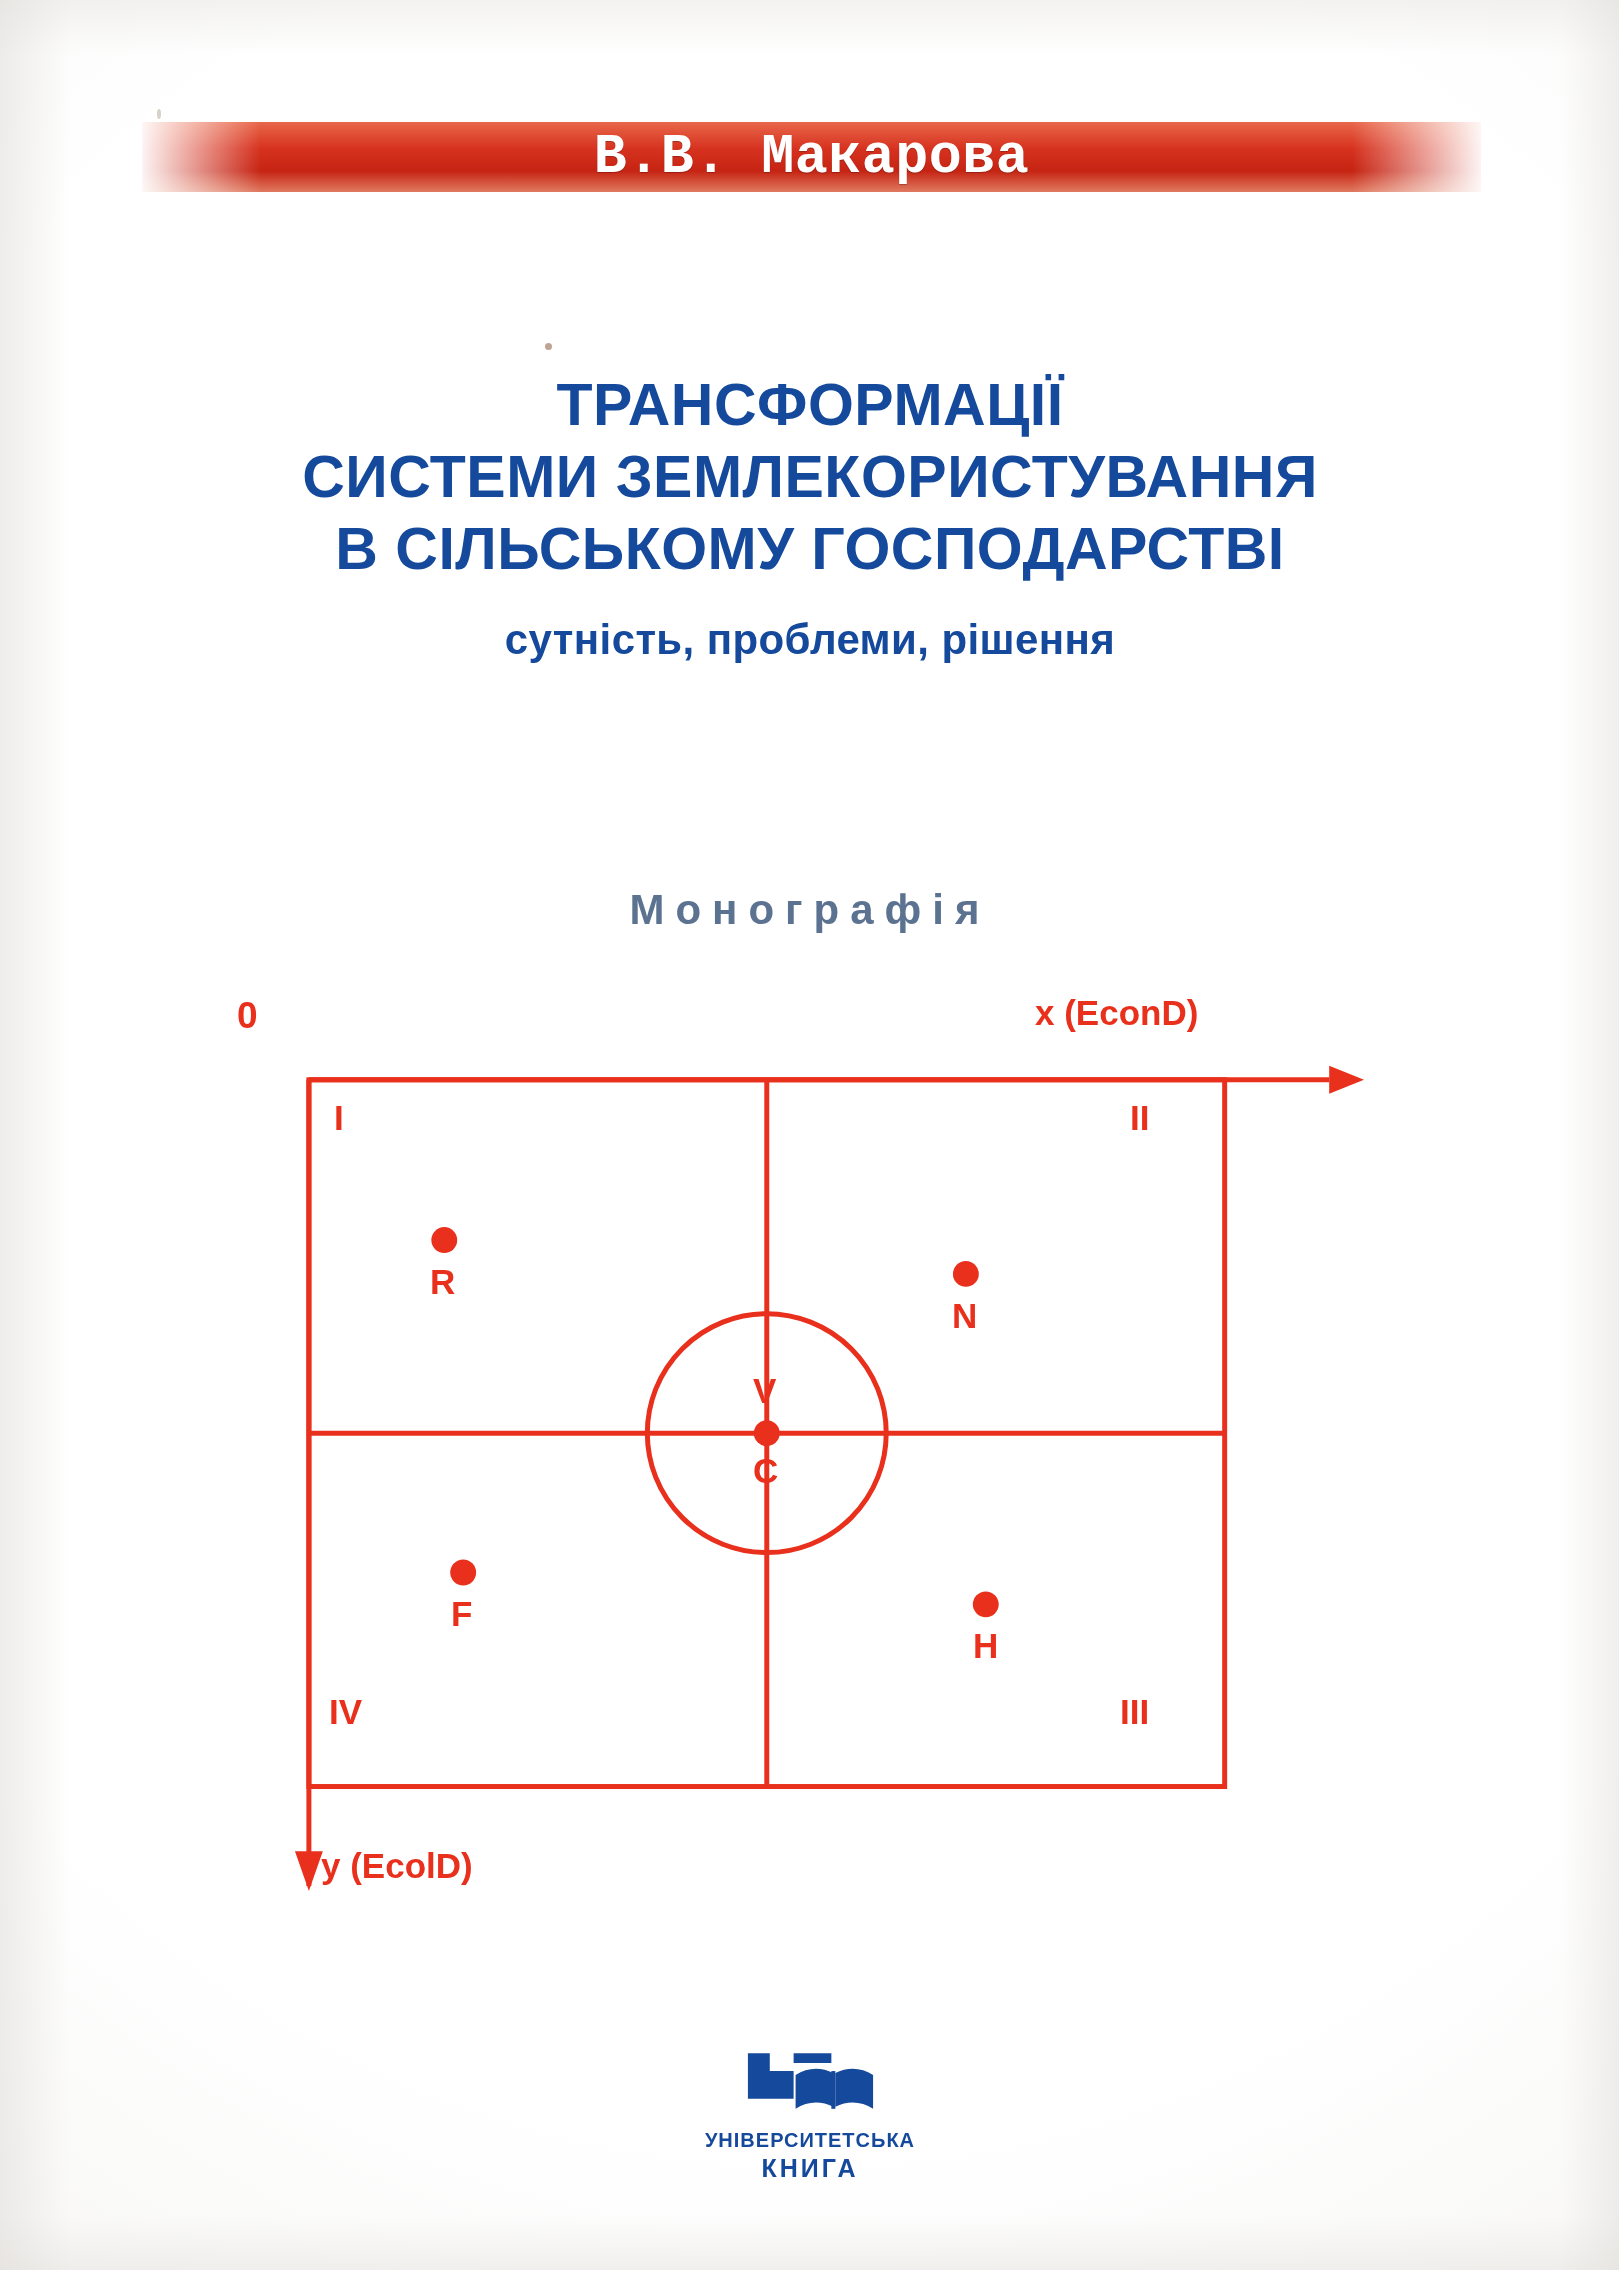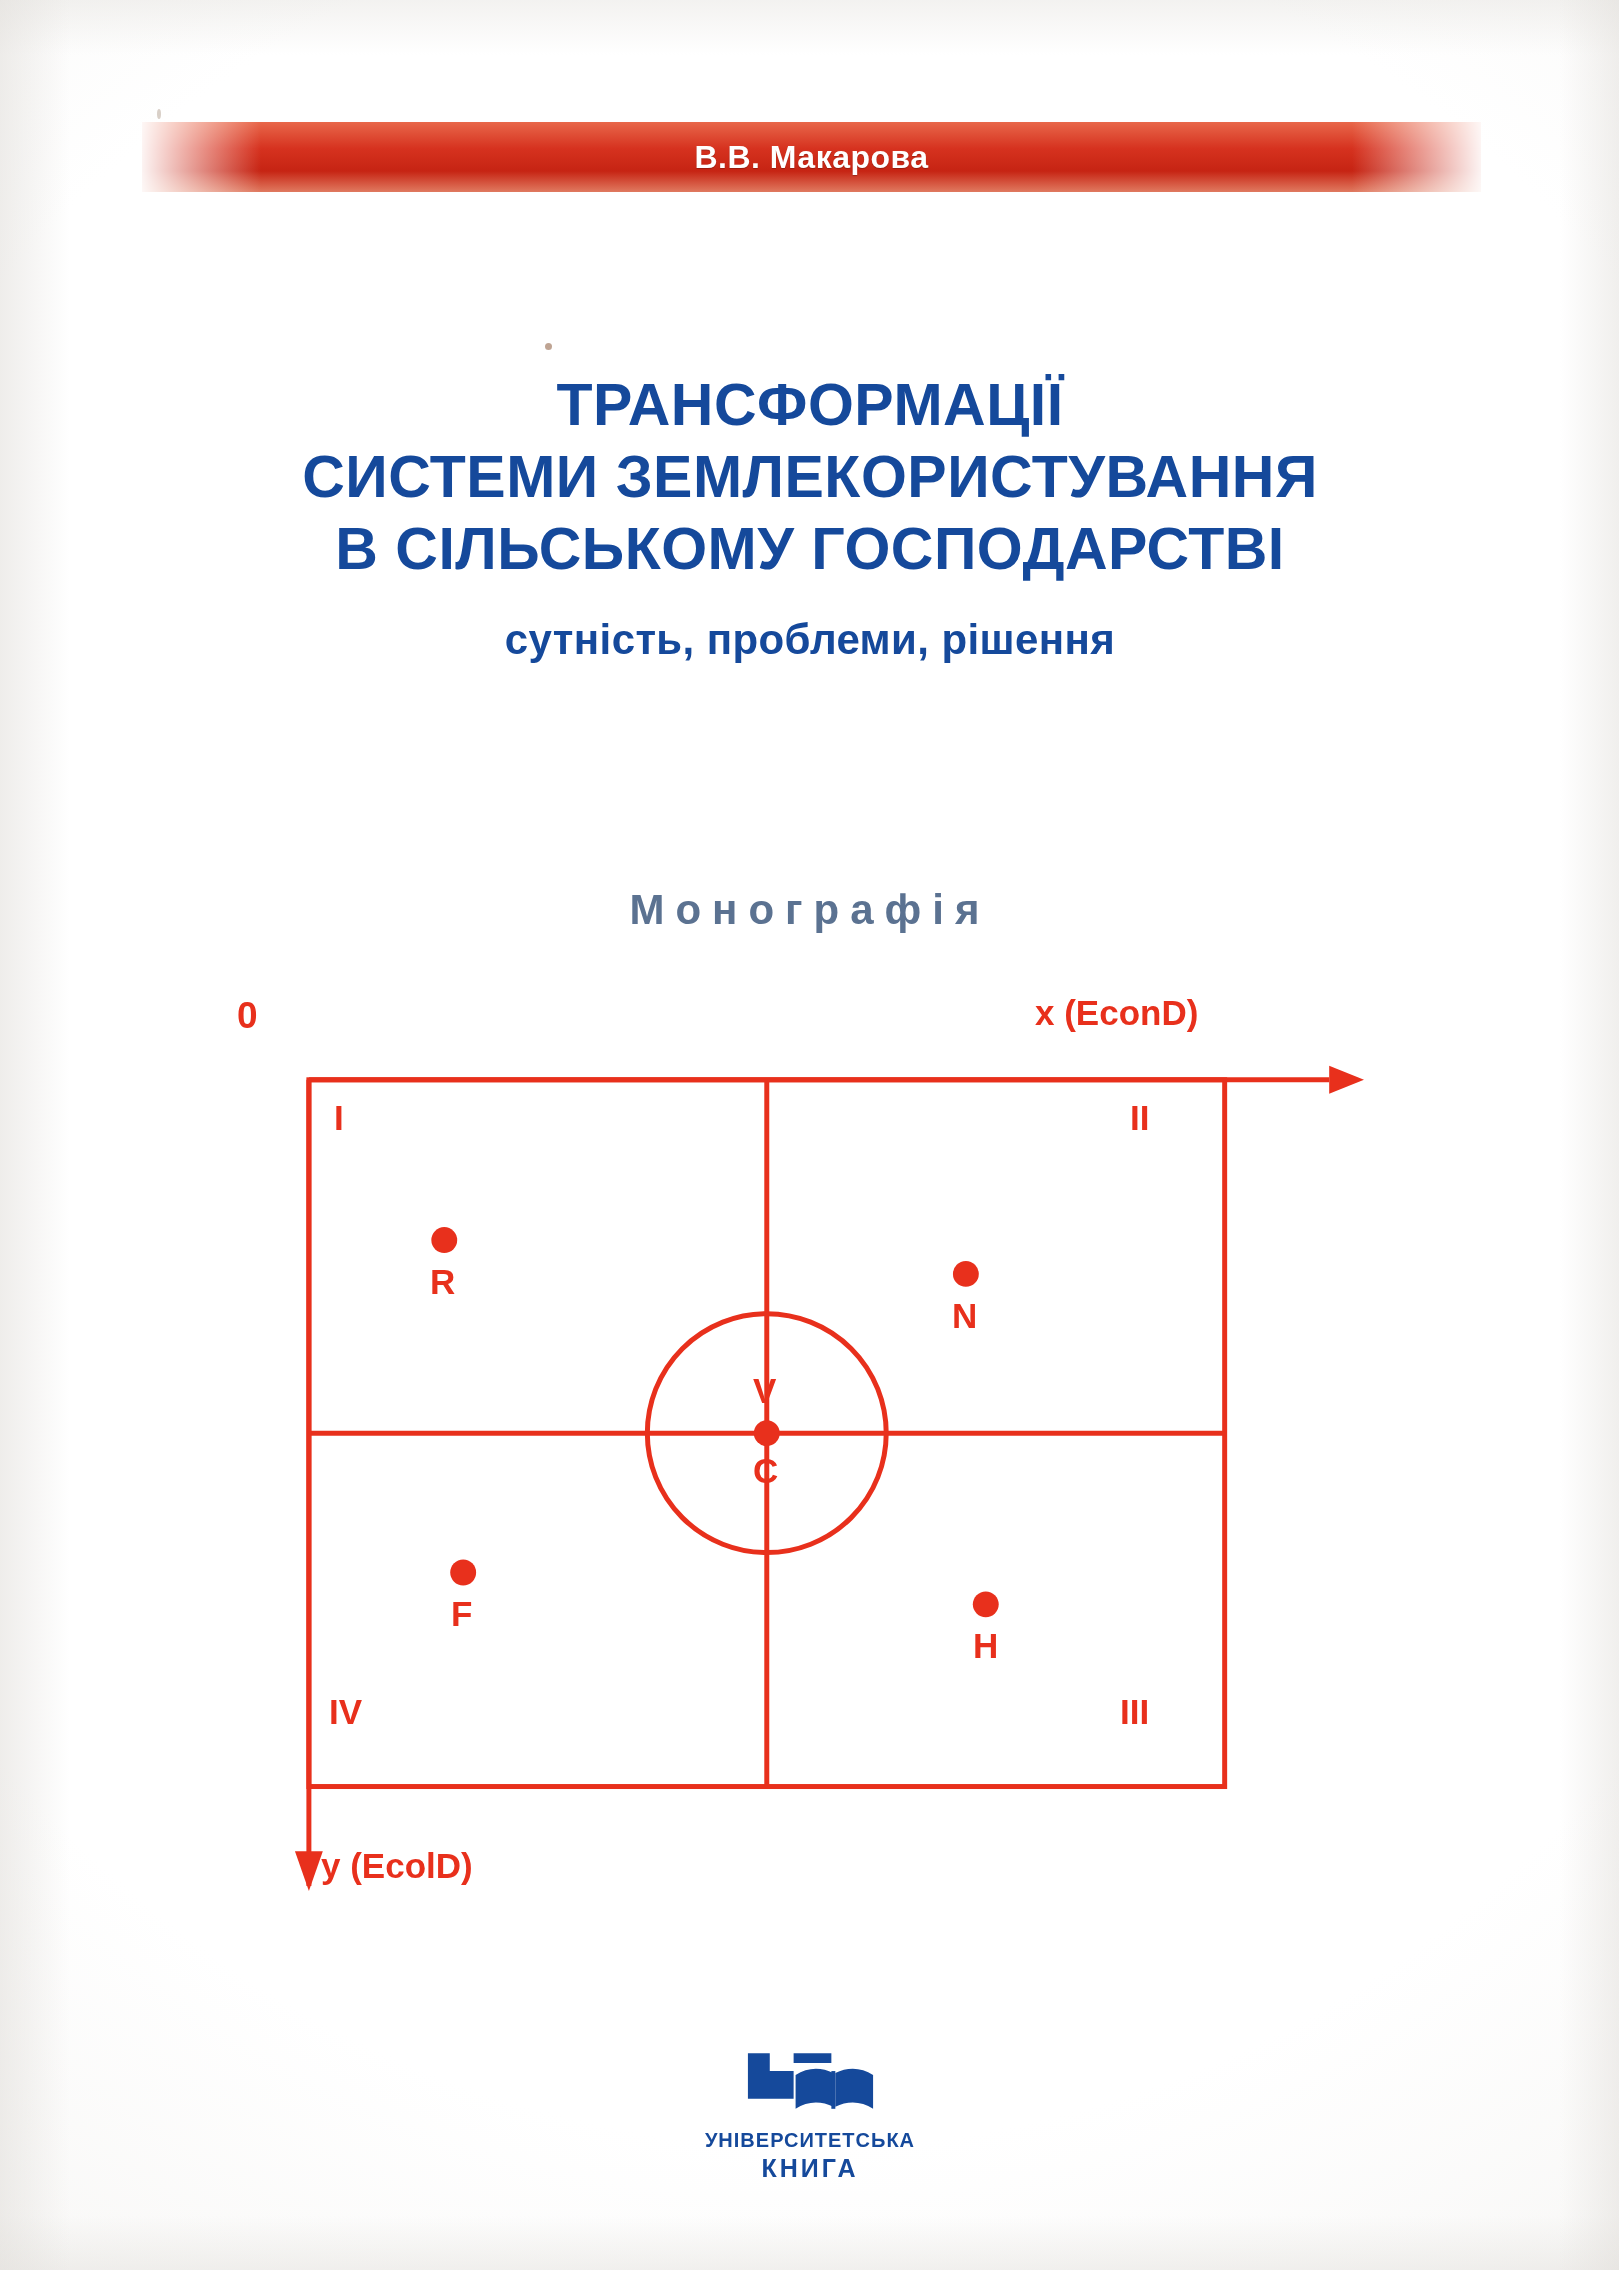--- a/index.html
+++ b/index.html
@@ -53,24 +53,25 @@
   }
   .author-band .fade-r {
     position: absolute;
     right: 0; top: 0; bottom: 0; width: 129px;
     background: linear-gradient(270deg, rgba(255,255,255,0.95), rgba(255,255,255,0));
   }
   .author-name {
     position: relative;
     z-index: 2;
     color: #ffffff;
-    font-size: 32px;
+    font-size: 55px;
     font-weight: bold;
     letter-spacing: 0.5px;
     text-shadow: 0 1px 1px rgba(0,0,0,0.25);
+    font-family: Liberation Mono, monospace;
   }
 
   
   .title-block {
     position: absolute;
     left: 0;
     top: 370px;
     width: 1620px;
     text-align: center;
   }

